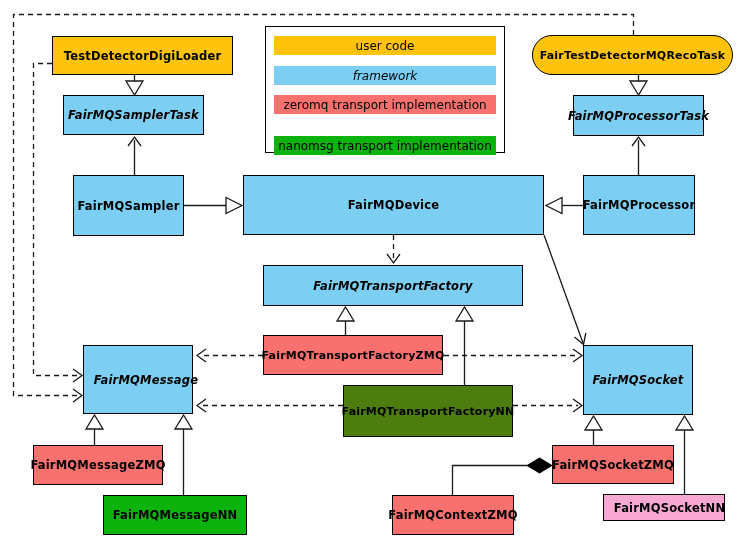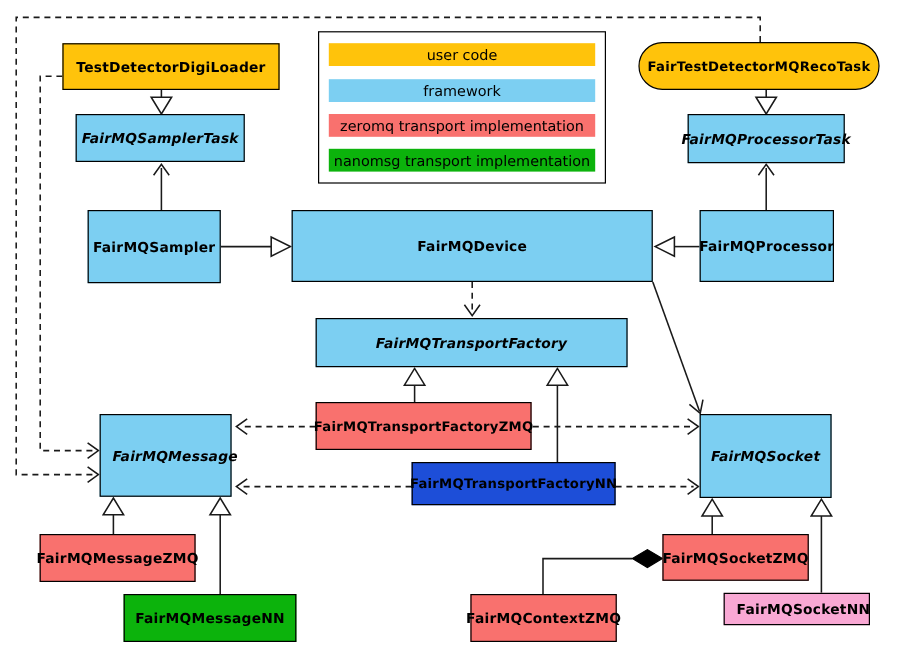--- a/index.html
+++ b/index.html
@@ -139,44 +139,44 @@
     </g>
 
     <g>
       <path d="M 452.5 495 L 452.5 465.5 L 527 465.5"></path>
       <polygon class="dia" points="527,465.5 539.5,458 552,465.5 539.5,473"></polygon>
     </g>
   </svg>
 
   <div class="legend">
     <div class="legend-bar lb0" style="background-color: rgb(255, 195, 11);">user code</div>
-    <div class="legend-bar lb1" style="background-color: rgb(124, 207, 242);">framework</div>
+    <div class="legend-bar lb1" style="background-color: rgb(124, 207, 242); font-style: italic;">framework</div>
     <div class="legend-bar lb2" style="background-color: rgb(249, 113, 110);">zeromq transport implementation</div>
-    <div class="legend-bar lb3" style="background-color: rgb(12, 179, 12);">nanomsg transport implementation</div>
+    <div class="legend-bar lb3" style="background-color: rgb(12, 179, 12); margin-top: 12px;">nanomsg transport implementation</div>
   </div>
 
   <div class="node" style="left: 52px; top: 36px; width: 181px; height: 39px; background-color: rgb(255, 195, 11);">TestDetectorDigiLoader</div>
 
   <div class="node" style="left: 532px; top: 35px; width: 201px; height: 40px; font-size: 11px; background-color: rgb(255, 195, 11); border-radius: 20px;">FairTestDetectorMQRecoTask</div>
 
   <div class="node abstract" style="left: 63px; top: 95px; width: 141px; height: 40px; background-color: rgb(124, 207, 242);">FairMQSamplerTask</div>
 
   <div class="node abstract" style="left: 573px; top: 95px; width: 131px; height: 41px; background-color: rgb(124, 207, 242);">FairMQProcessorTask</div>
 
   <div class="node" style="left: 73px; top: 175px; width: 111px; height: 61px; background-color: rgb(124, 207, 242);">FairMQSampler</div>
 
   <div class="node" style="left: 243px; top: 175px; width: 301px; height: 60px; background-color: rgb(124, 207, 242);">FairMQDevice</div>
 
   <div class="node" style="left: 583px; top: 175px; width: 112px; height: 60px; background-color: rgb(124, 207, 242);">FairMQProcessor</div>
 
   <div class="node abstract" style="left: 263px; top: 265px; width: 260px; height: 41px; background-color: rgb(124, 207, 242);">FairMQTransportFactory</div>
 
   <div class="node" style="left: 263px; top: 335px; width: 180px; height: 40px; font-size: 11px; background-color: rgb(249, 113, 110);">FairMQTransportFactoryZMQ</div>
 
-  <div class="node" style="left: 343px; top: 385px; width: 170px; height: 36px; font-size: 11px; background-color: #1d4ed8;">FairMQTransportFactoryNN</div>
+  <div class="node" style="left: 343px; top: 385px; width: 170px; height: 52px; font-size: 11px; background-color: #4d7c0f;">FairMQTransportFactoryNN</div>
 
   <div class="node abstract" style="left: 83px; top: 345px; width: 110px; height: 69px; background-color: rgb(124, 207, 242); padding-left: 16px;">FairMQMessage</div>
 
   <div class="node abstract" style="left: 583px; top: 345px; width: 110px; height: 70px; background-color: rgb(124, 207, 242);">FairMQSocket</div>
 
   <div class="node" style="left: 33px; top: 445px; width: 130px; height: 40px; background-color: rgb(249, 113, 110);">FairMQMessageZMQ</div>
 
   <div class="node" style="left: 103px; top: 495px; width: 144px; height: 40px; background-color: rgb(12, 179, 12);">FairMQMessageNN</div>
 
   <div class="node" style="left: 552px; top: 445px; width: 122px; height: 39px; background-color: rgb(249, 113, 110);">FairMQSocketZMQ</div>

